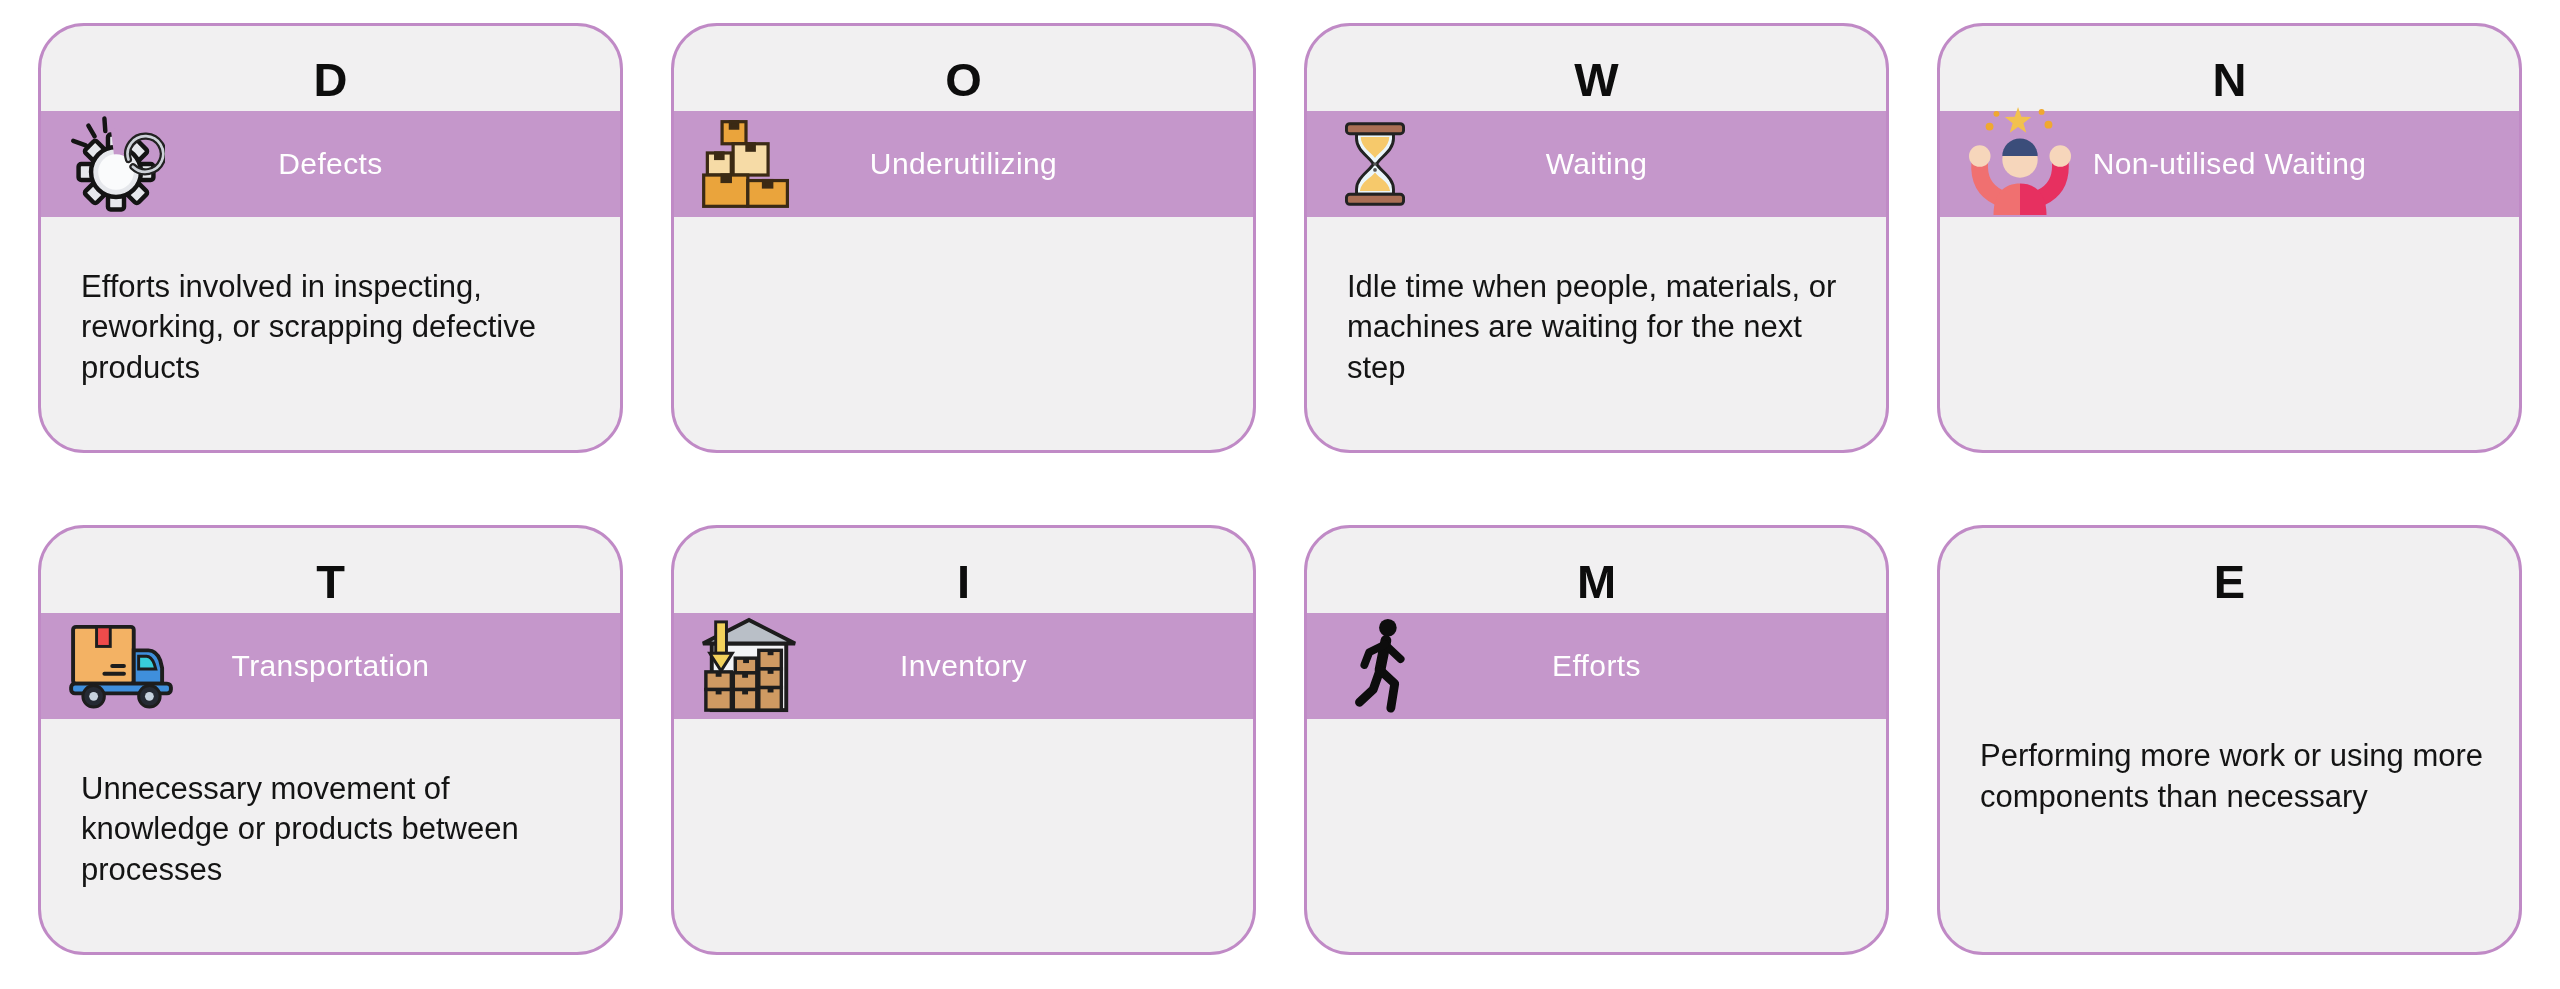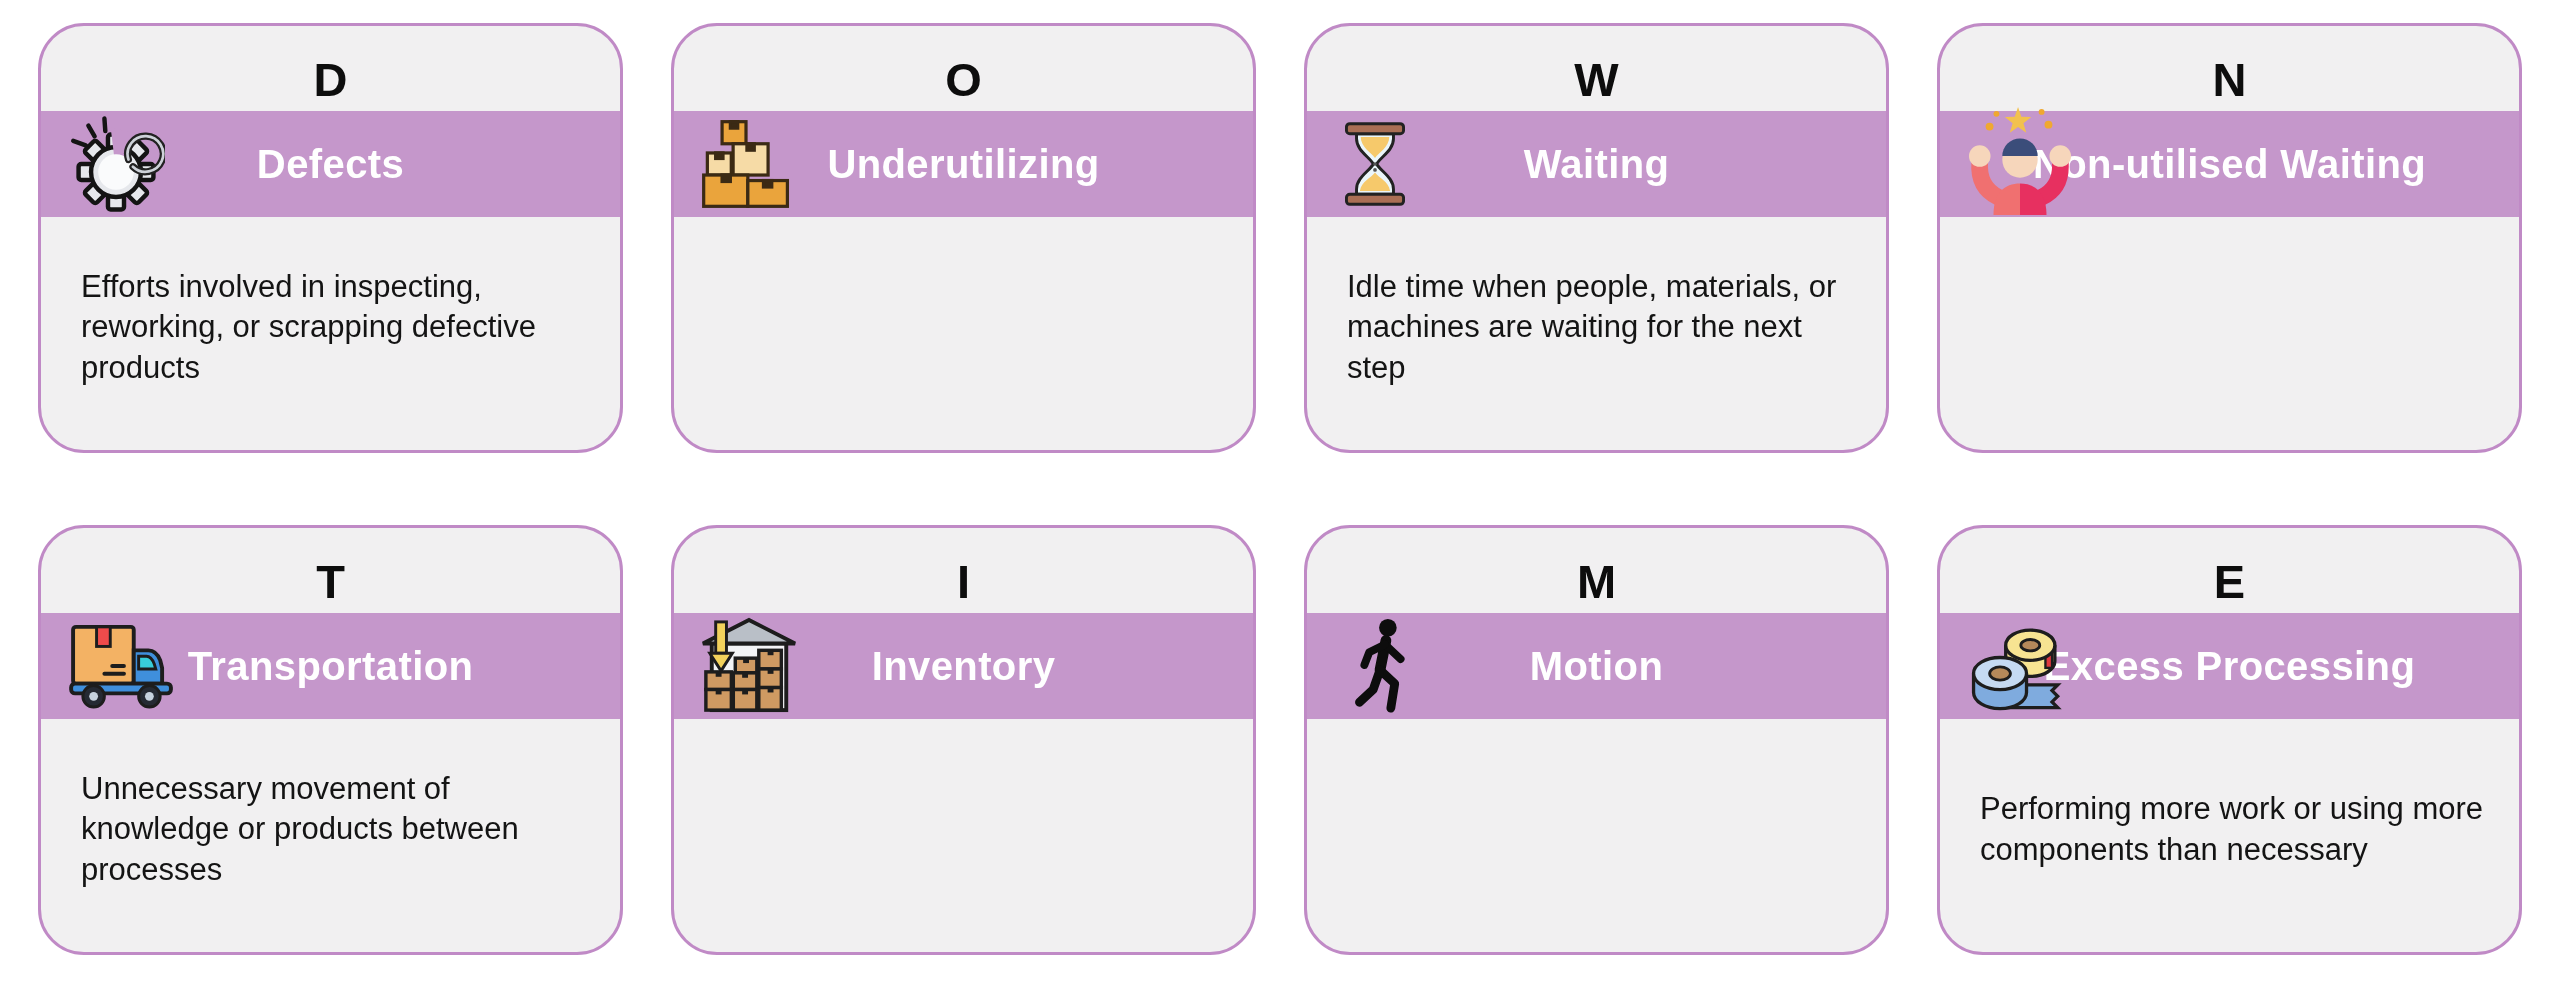--- a/index.html
+++ b/index.html
@@ -9,21 +9,21 @@
   *{box-sizing:border-box}
   html,body{margin:0;padding:0}
   body{width:2560px;height:989px;background:var(--page-bg);font-family:"Liberation Sans",sans-serif;}
   .grid{display:grid;grid-template-columns:repeat(4,585px);column-gap:48px;row-gap:72px;padding:23px 0 0 38px;}
   .card{height:430px;background:var(--card-bg);border:3px solid var(--border-color);border-radius:46px;
         overflow:hidden;display:flex;flex-direction:column;}
   .letter{height:85px;flex:none;display:flex;align-items:flex-end;justify-content:center;
           font-size:47px;font-weight:700;color:var(--letter-color);line-height:1;padding-bottom:8px;}
   .band{height:106px;flex:none;background:var(--band-color);position:relative;
         display:flex;align-items:center;justify-content:center;}
-  .title{font-size:40px;font-weight:700;color:var(--title-color);letter-spacing:.4px;}
+  .title{font-size:30px;font-weight:400;color:var(--title-color);letter-spacing:.4px;}
   .icon{position:absolute;left:26px;top:50%;transform:translateY(-50%);display:flex;}
   .icon svg{display:block}
   .icon-gear svg{width:98px;height:102px}
   .icon-boxes svg{width:92px;height:92px}
   .icon-hourglass svg{width:84px;height:96px}
   .icon-person{top:46%}
   .icon-person svg{width:108px;height:110px}
   .icon-truck svg{width:110px;height:90px}
   .icon-warehouse svg{width:98px;height:100px}
   .icon-walk{left:40px}
@@ -215,39 +215,24 @@
           <circle cx="41" cy="11" r="9" fill="#0d0d0d"></circle>
           <g stroke="#0d0d0d" stroke-linecap="round" stroke-linejoin="round" fill="none">
             <path d="M39 24 L33 54" stroke-width="11"></path>
             <path d="M38 28 L54 43" stroke-width="8"></path>
             <path d="M38 28 L22 36 L17 49" stroke-width="8"></path>
             <path d="M33 54 L48 68 L44 93" stroke-width="9"></path>
             <path d="M33 54 L26 74 L12 87" stroke-width="9"></path>
           </g>
         </svg>
       </span>
-      <span class="title">Motion</span>
+      <span class="title">Efforts</span>
     </div>
   </div>
 
   <div class="card">
     <div class="letter">E</div>
-    <div class="band">
-      <span class="icon icon-tape">
-        <svg viewBox="0 0 110 100">
-          <path d="M42 28 v17 a26 16 0 0 0 52 0 v-17" fill="#f7e492" stroke="#1d1d1d" stroke-width="3.5"></path>
-          <rect x="84" y="33" width="7" height="19" fill="#e0393e" stroke="#1d1d1d" stroke-width="2.5"></rect>
-          <ellipse cx="68" cy="28" rx="26" ry="16" fill="#f7e492" stroke="#1d1d1d" stroke-width="3.5"></ellipse>
-          <ellipse cx="68" cy="28" rx="10" ry="6" fill="#b5895a" stroke="#1d1d1d" stroke-width="3"></ellipse>
-          <path d="M30 70 H97 l-6 6 6 6 -6 6 6 6 H30 z" fill="#7fabde" stroke="#1d1d1d" stroke-width="3.5"></path>
-          <path d="M8 58 v20 a28 17 0 0 0 56 0 v-20" fill="#7fabde" stroke="#1d1d1d" stroke-width="3.5"></path>
-          <ellipse cx="36" cy="58" rx="28" ry="17" fill="#c5daf2" stroke="#1d1d1d" stroke-width="3.5"></ellipse>
-          <ellipse cx="36" cy="58" rx="11" ry="7" fill="#b5895a" stroke="#1d1d1d" stroke-width="3"></ellipse>
-        </svg>
-      </span>
-      <span class="title">Excess Processing</span>
-    </div>
     <div class="body">
       <span>Performing more work or using more components than necessary</span>
     </div>
   </div>
 
 </div>
 
 </body></html>

